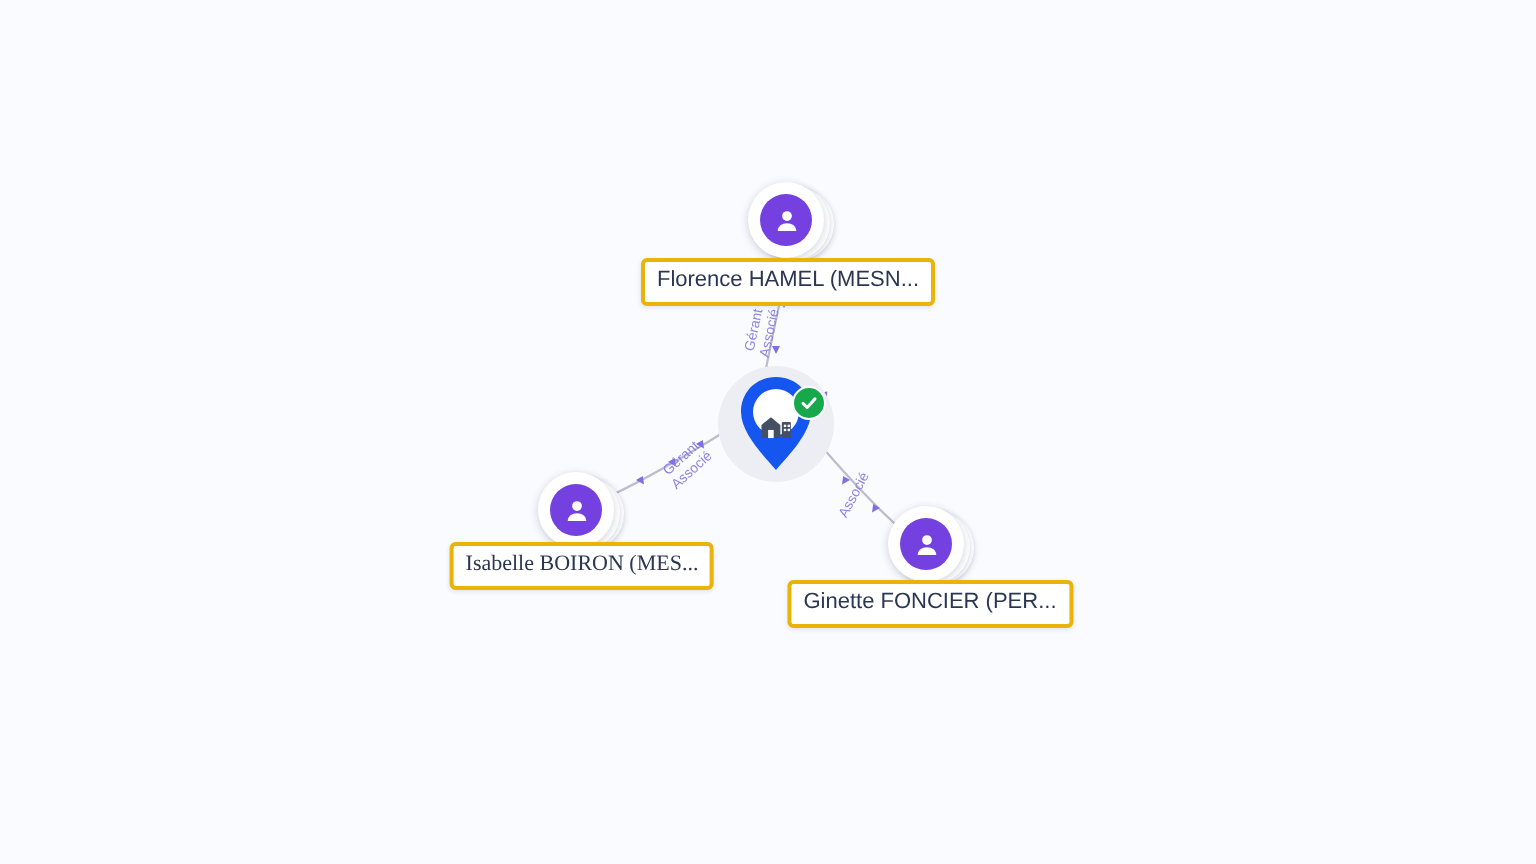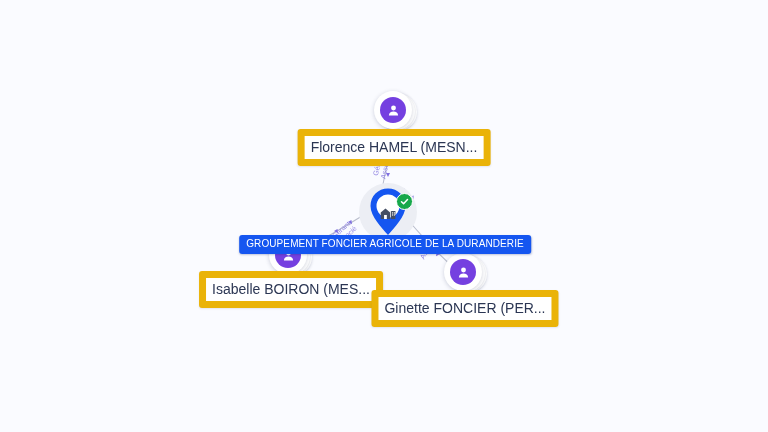--- a/index.html
+++ b/index.html
@@ -86,24 +86,24 @@
     align-items: center;
     justify-content: center;
   }
   .avatar-circle svg { display: block; }
 
   
   .node-label {
     position: absolute;
     transform: translateX(-50%);
     background: #ffffff;
-    border: 7px solid #eab308;
+    border: 2px solid #eab308;
     border-radius: 3px;
     color: #2b3653;
-    font-size: 14px;
+    font-size: 11px;
     line-height: 1;
     padding: 4px 6px 5px 6px;
     white-space: nowrap;
     box-shadow: 0 1px 2px rgba(40,50,90,0.10);
   }
 
   
   #company-node {
     position: absolute;
     width: 0; height: 0;
@@ -243,21 +243,21 @@
       <div class="avatar-card-back1"></div>
       <div class="avatar-card"></div>
       <div class="avatar-circle">
         <svg width="15" height="15" viewBox="0 0 24 24" fill="#ffffff">
           <circle cx="12" cy="8" r="3.9"></circle>
           <path d="M4.6 20c0-4.1 3.3-6.3 7.4-6.3s7.4 2.2 7.4 6.3z"></path>
         </svg>
       </div>
     </div>
   </div>
-  <div class="node-label" style="left:291px; top:271px;">Isabelle BOIRON (MES...</div>
+  <div class="node-label" style="left:291px; top:271px;font-family:Liberation Serif, serif;">Isabelle BOIRON (MES...</div>
 
   <div class="person-node" style="left:466px; top:275px;">
     <div class="avatar-stack">
       <div class="avatar-card-back2"></div>
       <div class="avatar-card-back1"></div>
       <div class="avatar-card"></div>
       <div class="avatar-circle">
         <svg width="15" height="15" viewBox="0 0 24 24" fill="#ffffff">
           <circle cx="12" cy="8" r="3.9"></circle>
           <path d="M4.6 20c0-4.1 3.3-6.3 7.4-6.3s7.4 2.2 7.4 6.3z"></path>
@@ -286,15 +286,14 @@
         <rect x="5.6" y="13.4" width="3.8" height="5.6" fill="#ffffff"></rect>
       </svg>
     </div>
     <div class="company-check">
       <svg width="9" height="9" viewBox="0 0 24 24" fill="none" stroke="#ffffff" stroke-width="4" stroke-linecap="round" stroke-linejoin="round">
         <path d="M4 12.5 L9.5 18 L20 6.5"></path>
       </svg>
     </div>
   </div>
 
-  <div id="company-label" style="left:385px; top:235px;">GROUPEMENT FONCIER AGRICOLE DE LA DURANDERIE</div>
 
 </div>
 
 </body></html>

